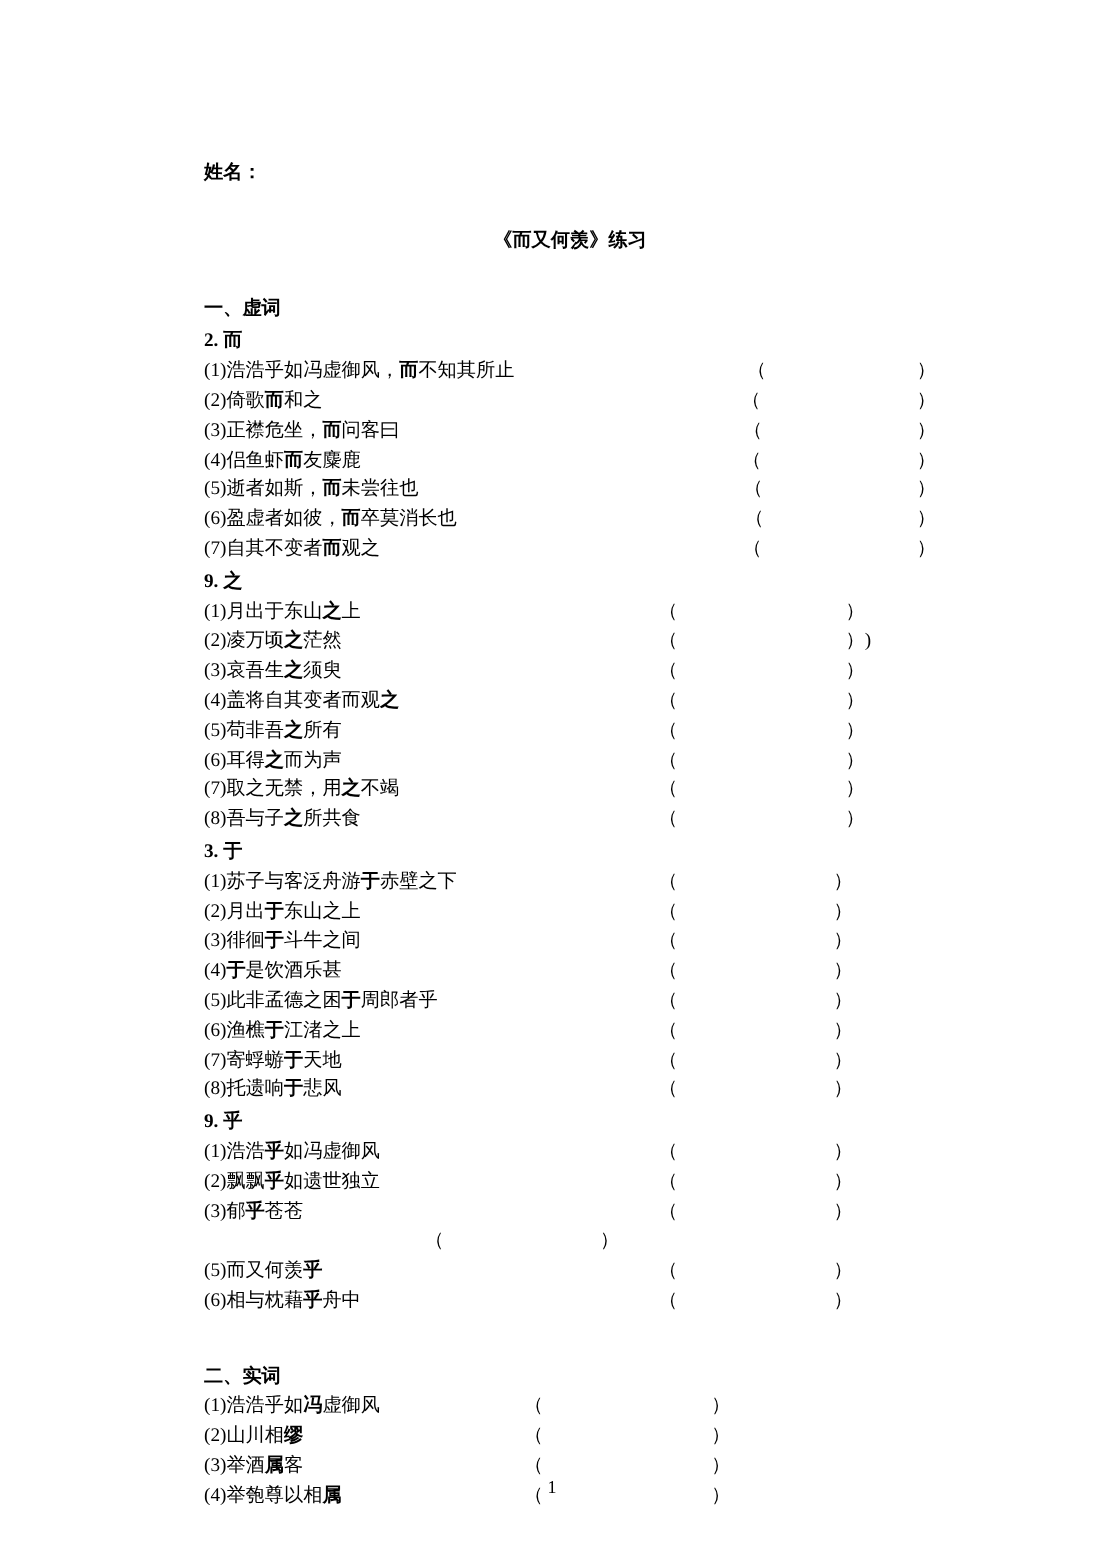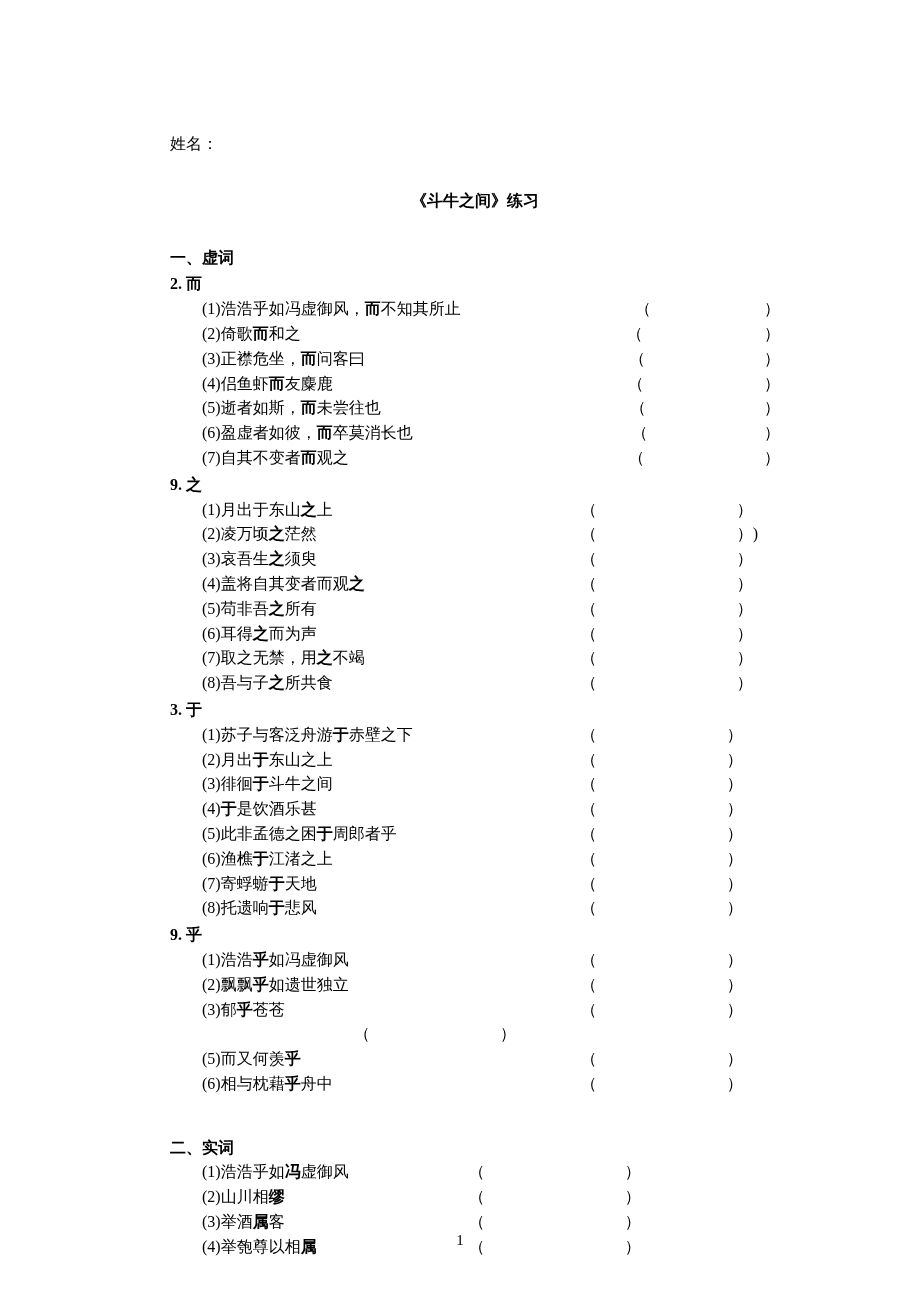--- a/index.html
+++ b/index.html
@@ -12,21 +12,21 @@
     padding: 0;
   }
   .page {
     width: 920px;
     min-height: 1302px;
     box-sizing: border-box;
     padding: 132px 140px 40px 170px;
     position: relative;
   }
   .name-line {
-    font-weight: normal;
+    font-weight: bold;
     margin-bottom: 32px;
   }
   .title {
     text-align: center;
     font-weight: bold;
     margin-bottom: 32px;
   }
   .section-head {
     font-weight: bold;
     margin-top: 21px;
@@ -34,21 +34,20 @@
   .sub-head {
     font-weight: bold;
     margin-top: 2px;
   }
   .item-row {
     display: flex;
     white-space: pre;
   }
   .item-text {
     flex: 0 0 auto;
-    margin-left: 32px;
   }
   .blank {
     display: inline-block;
   }
   .page-num {
     position: absolute;
     bottom: 50px;
     left: 0;
     width: 100%;
     text-align: center;
@@ -59,21 +58,21 @@
     font-weight: bold;
   }
 </style>
 </head>
 <body>
 
 <div class="page">
 
   <div class="name-line">姓名：</div>
 
-  <div class="title">《斗牛之间》练习</div>
+  <div class="title">《而又何羡》练习</div>
 
   <div id="content">
       <div class="section-head">一、虚词</div>
       <div class="sub-head">2. 而</div>
       <div class="item-row"><span class="item-text">(1)浩浩乎如冯虚御风，<span class="b">而</span>不知其所止</span><span style="display: inline-block; width: 216px;"></span><span>（</span><span class="blank" style="width: 140px;"></span><span>）</span></div>
       <div class="item-row"><span class="item-text">(2)倚歌<span class="b">而</span>和之</span><span style="display: inline-block; width: 376px;"></span><span>（</span><span class="blank" style="width: 140px;"></span><span>）</span></div>
       <div class="item-row"><span class="item-text">(3)正襟危坐，<span class="b">而</span>问客曰</span><span style="display: inline-block; width: 312px;"></span><span>（</span><span class="blank" style="width: 140px;"></span><span>）</span></div>
       <div class="item-row"><span class="item-text">(4)侣鱼虾<span class="b">而</span>友麋鹿</span><span style="display: inline-block; width: 344px;"></span><span>（</span><span class="blank" style="width: 140px;"></span><span>）</span></div>
       <div class="item-row"><span class="item-text">(5)逝者如斯，<span class="b">而</span>未尝往也</span><span style="display: inline-block; width: 296px;"></span><span>（</span><span class="blank" style="width: 140px;"></span><span>）</span></div>
       <div class="item-row"><span class="item-text">(6)盈虚者如彼，<span class="b">而</span>卒莫消长也</span><span style="display: inline-block; width: 264px;"></span><span>（</span><span class="blank" style="width: 140px;"></span><span>）</span></div>

